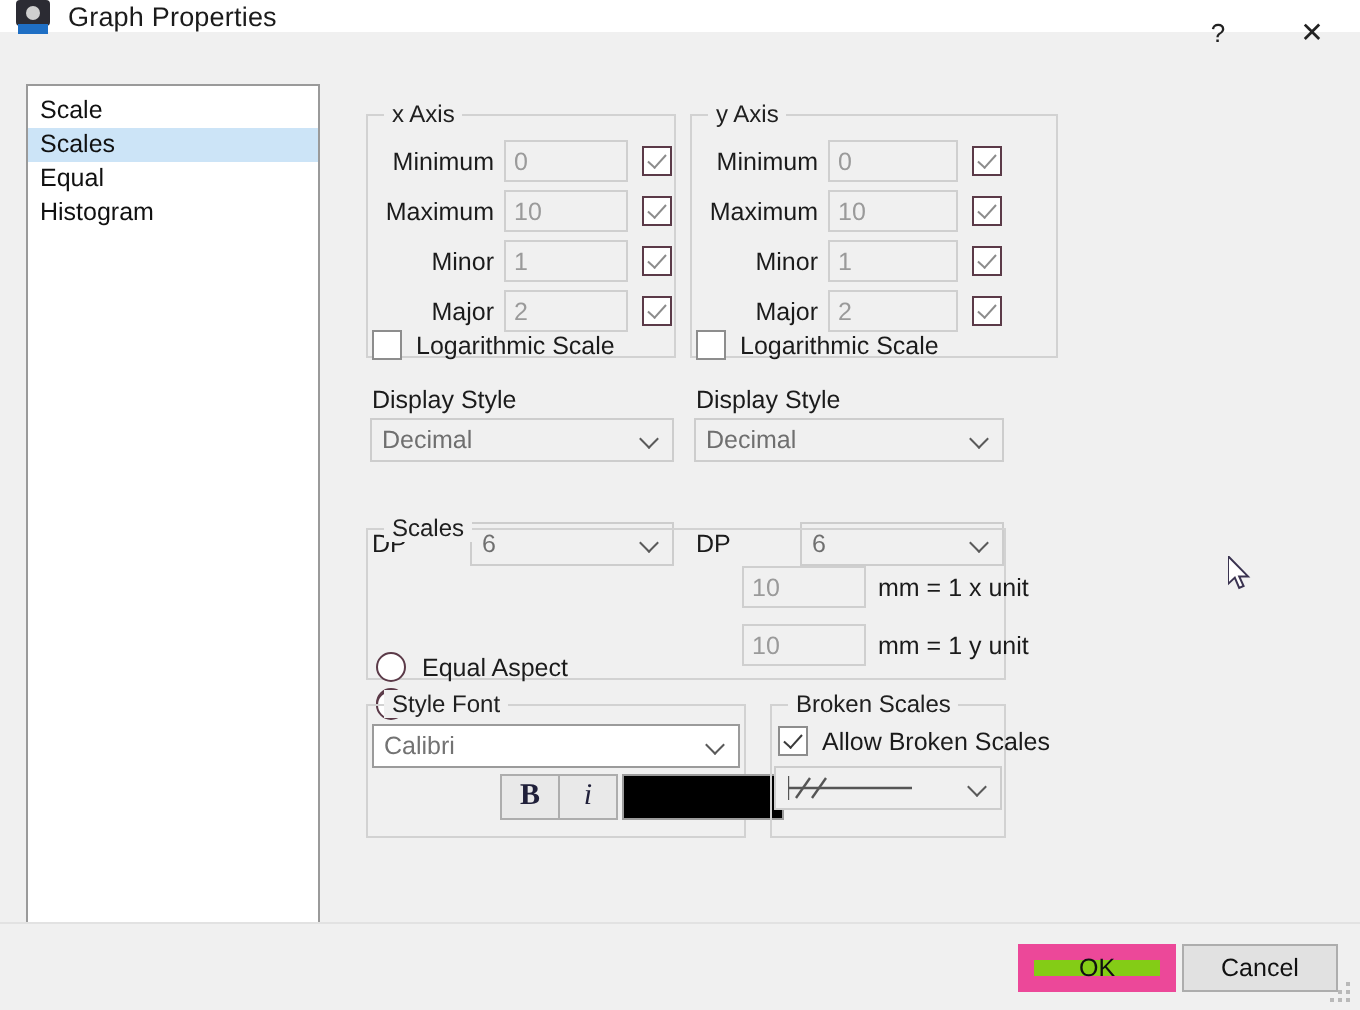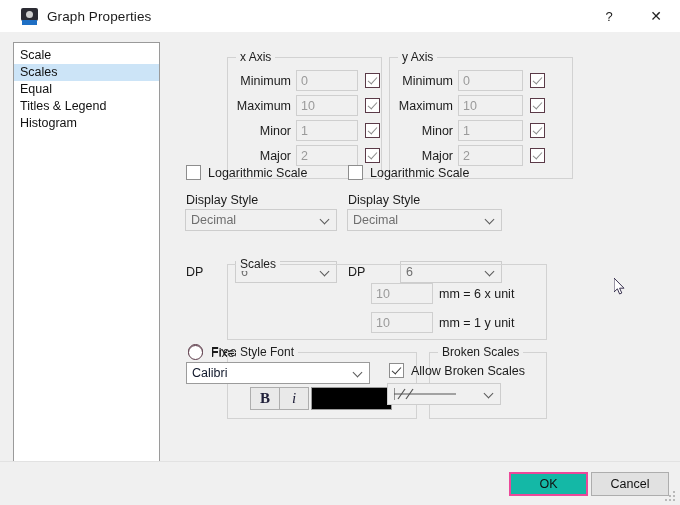--- a/index.html
+++ b/index.html
@@ -12,26 +12,25 @@
     background: #f0f0f0;
     font-family: "Liberation Sans", sans-serif;
     font-size: 12px;
     color: #1a1a1a;
     overflow: hidden;
     position: relative;
   }
 
   
   .titlebar {
-    height: 32px;
+    height: 16px;
     background: #ffffff;
     display: flex;
     align-items: center;
     position: relative;
-    padding-left: 13px;
   }
   .title-icon {
     width: 17px;
     height: 17px;
     margin-left: 8px;
     margin-right: 9px;
     position: relative;
     flex: none;
   }
   .title-icon .glyph {
@@ -110,21 +109,20 @@
   }
   .side-item.selected {
     background: #cce4f7;
   }
 
   
   .group {
     position: absolute;
     border: 1px solid #d2d2d2;
     box-sizing: border-box;
-    margin-left: 44px;
   }
   .group > .legend {
     position: absolute;
     top: -8px;
     left: 8px;
     background: #f0f0f0;
     padding: 0 4px;
     font-size: 12px;
     color: #202020;
     white-space: nowrap;
@@ -228,21 +226,21 @@
     background: #f0f0f0;
     color: #6f6f6f;
     display: flex;
     align-items: center;
     padding-left: 5px;
     font-size: 12.5px;
   }
   .combo.enabled {
     background: #ffffff;
     border: 1px solid #9b9b9b;
-    color: #0f172a;
+    color: #737373;
   }
   .combo .arrow {
     position: absolute;
     right: 7px;
     top: 50%;
     margin-top: -2px;
     width: 8px; height: 8px;
   }
   .combo .arrow:before {
     content: "";
@@ -309,22 +307,22 @@
     align-items: center;
     justify-content: center;
     font-family: "Liberation Sans", sans-serif;
     font-size: 12.5px;
     color: #111;
     background: #e1e1e1;
     border: 1px solid #adadad;
     cursor: default;
   }
   .btn.default {
-    background: #14b8a6;
-    border: 2px solid #ec4899;
+    background: #84cc16;
+    border: 8px solid #ec4899;
   }
   .grip {
     position: absolute;
     right: 3px; bottom: 3px;
     width: 12px; height: 12px;
   }
   .grip i {
     position: absolute;
     width: 2px; height: 2px;
     background: #b9b9b9;
@@ -350,21 +348,20 @@
   </div>
 </div>
 
 <div class="dialog-body">
 
   <div class="sidebar">
     <div style="height:4px"></div>
     <div class="side-item">Scale</div>
     <div class="side-item selected">Scales</div>
     <div class="side-item">Equal</div>
-    <div class="side-item">Titles &amp; Legend</div>
     <div class="side-item">Histogram</div>
   </div>
 
   <div class="group" style="left:183px; top:25px; width:155px; height:122px;">
     <span class="legend">x Axis</span>
 
     <div class="field-row" style="left:3px; top:12px;">
       <span class="field-label" style="width:60px;">Minimum</span>
       <input class="txt" style="width: 62px; margin-left: 5px;" disabled="" value="0">
       <span class="cbx checked" style="margin-left:7px;"></span>
@@ -450,27 +447,31 @@
   </div>
 
   <div class="group" style="left:183px; top:232px; width:320px; height:76px;">
     <span class="legend">Scales</span>
   </div>
 
   <div class="radio-row" style="left:188px; top:275px;margin-top:37px;">
     <span class="radio selected"></span>
     <span>Free</span>
   </div>
+  <div class="radio-row" style="left:188px; top:294px;">
+    <span class="radio"></span>
+    <span>Equal Aspect</span>
+  </div>
   <div class="radio-row" style="left:188px; top:313px;">
     <span class="radio"></span>
     <span>Fixed</span>
   </div>
 
   <input class="txt" style="position: absolute; left: 371px; top: 251px; width: 62px;" disabled="" value="10">
-  <div class="static-label" style="left:439px; top:255px;">mm = 6 x unit</div>
+  <div class="static-label" style="left:439px; top:255px;">mm = 1 x unit</div>
 
   <input class="txt" style="position: absolute; left: 371px; top: 280px; width: 62px;" disabled="" value="10">
   <div class="static-label" style="left:439px; top:284px;">mm = 1 y unit</div>
 
   <div class="group" style="left:183px; top:320px; width:190px; height:67px;">
     <span class="legend">Style Font</span>
   </div>
   <div class="combo enabled" style="left:186px; top:330px; width:184px;">
     <span>Calibri</span>
     <span class="arrow"></span>

